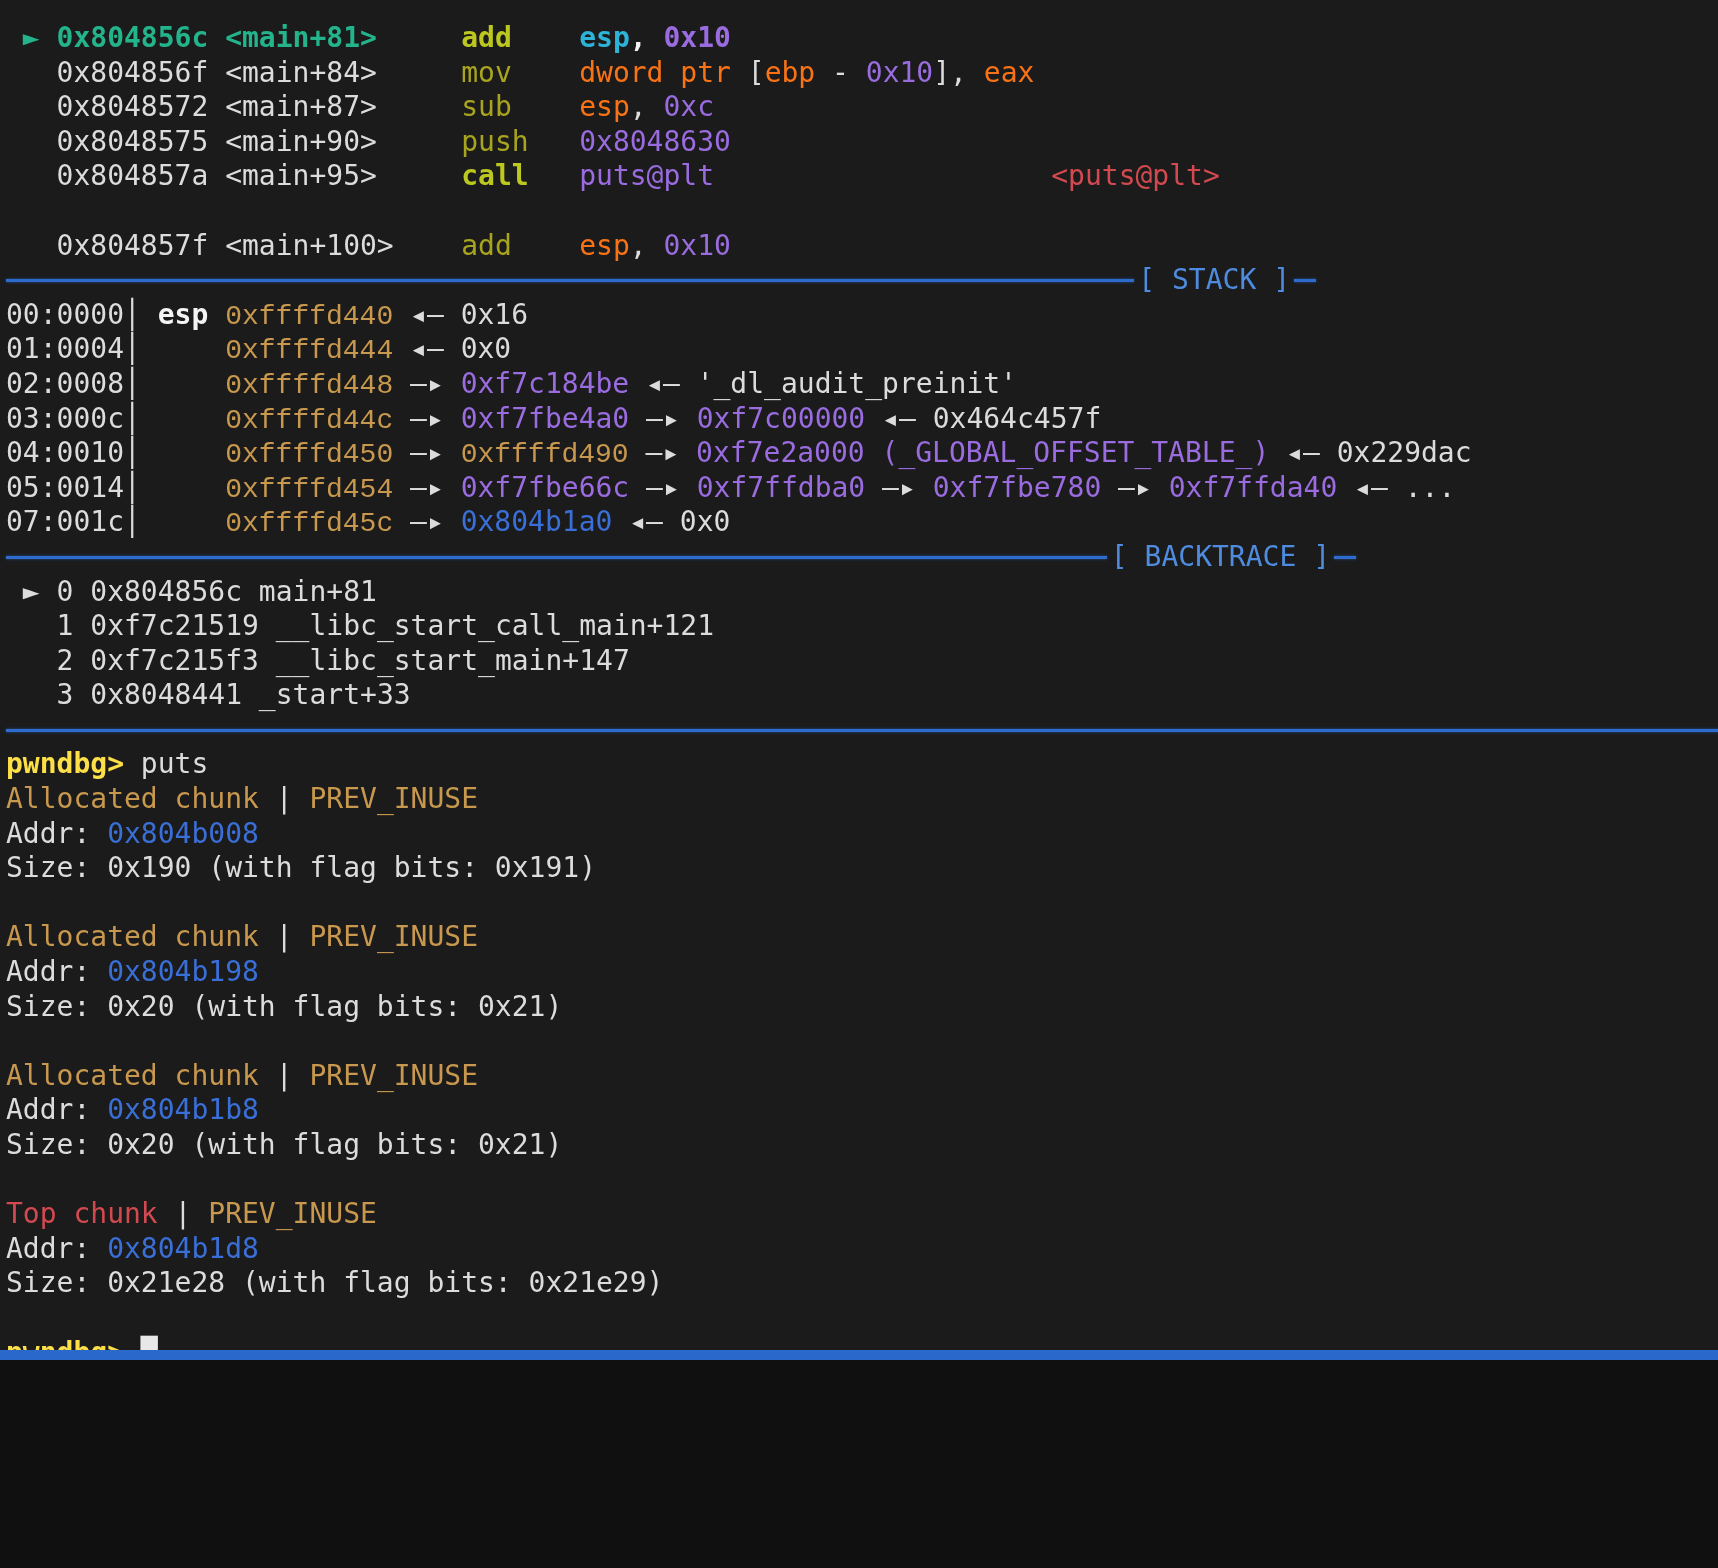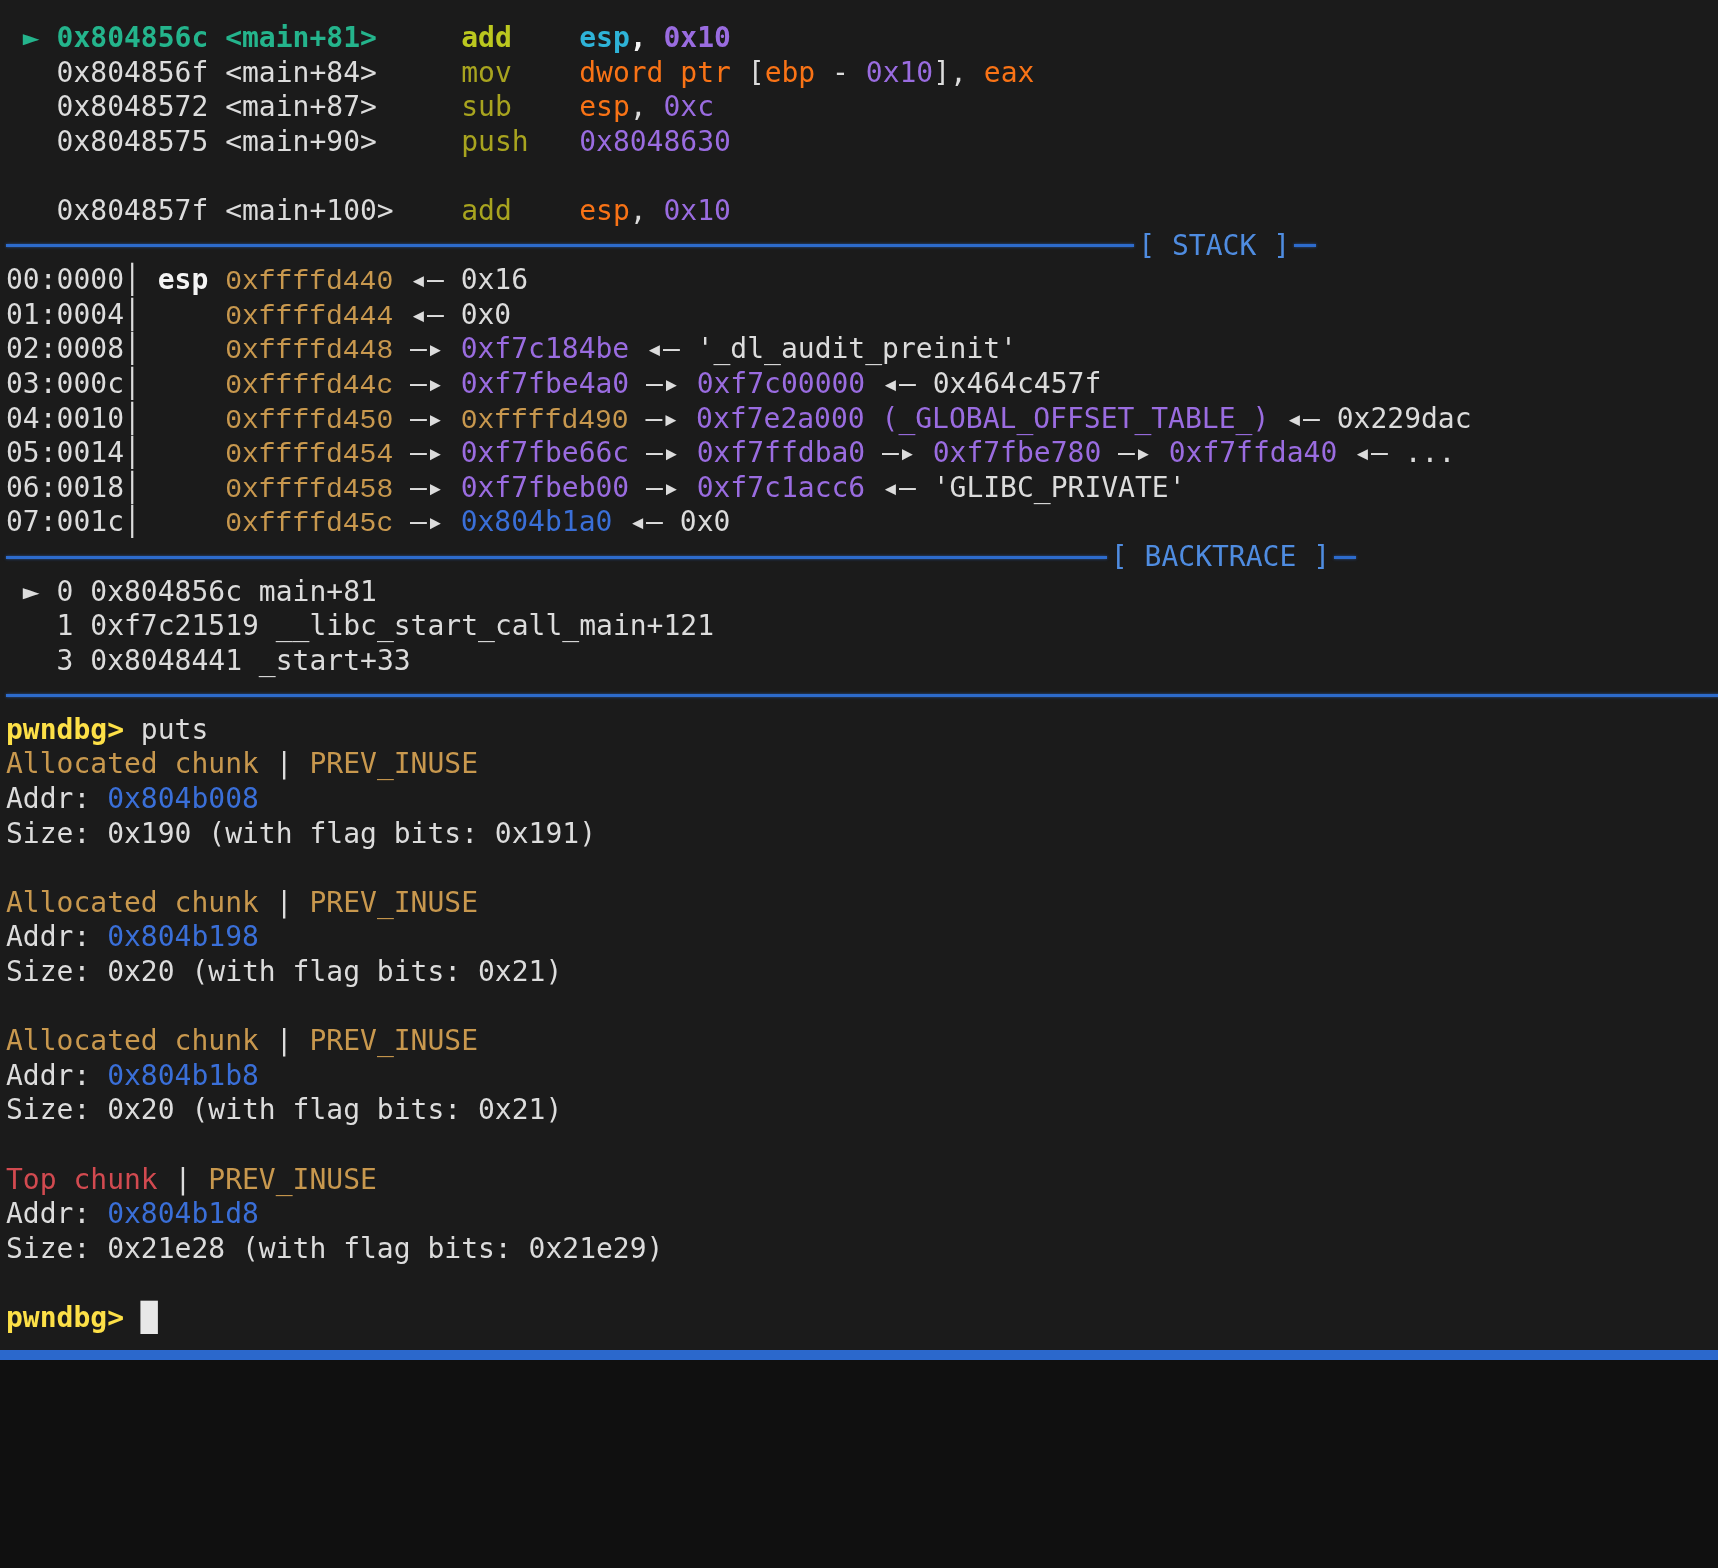--- a/index.html
+++ b/index.html
@@ -45,42 +45,43 @@
 </style>
 </head>
 <body>
 
 <div class="screen">
   <div class="terminal">
       <div class="line"><span class="tk-cur"> ► </span><span class="tk-cur">0x804856c &lt;main+81&gt;</span><span class="tk-w">     </span><span class="tk-mnb">add</span><span class="tk-w">    </span><span class="tk-regb">esp</span><span class="tk-wb">, </span><span class="tk-immb">0x10</span></div>
       <div class="line"><span class="tk-w">   </span><span class="tk-w">0x804856f &lt;main+84&gt;</span><span class="tk-w">     </span><span class="tk-mn">mov</span><span class="tk-w">    </span><span class="tk-reg">dword ptr </span><span class="tk-w">[</span><span class="tk-reg">ebp</span><span class="tk-w"> - </span><span class="tk-imm">0x10</span><span class="tk-w">], </span><span class="tk-reg">eax</span></div>
       <div class="line"><span class="tk-w">   </span><span class="tk-w">0x8048572 &lt;main+87&gt;</span><span class="tk-w">     </span><span class="tk-mn">sub</span><span class="tk-w">    </span><span class="tk-reg">esp</span><span class="tk-w">, </span><span class="tk-imm">0xc</span></div>
       <div class="line"><span class="tk-w">   </span><span class="tk-w">0x8048575 &lt;main+90&gt;</span><span class="tk-w">     </span><span class="tk-mn">push</span><span class="tk-w">   </span><span class="tk-imm">0x8048630</span></div>
+      <div class="line"><span class="tk-w">   </span><span class="tk-w">0x804857a &lt;main+95&gt;</span><span class="tk-w">     </span><span class="tk-mnb">call</span><span class="tk-w">   </span><span class="tk-imm">puts@plt</span><span class="tk-w">                    </span><span class="tk-red">&lt;puts@plt&gt;</span></div>
       <div class="line"><span class="tk-w"> </span></div>
       <div class="line"><span class="tk-w">   </span><span class="tk-w">0x804857f &lt;main+100&gt;</span><span class="tk-w">    </span><span class="tk-mn">add</span><span class="tk-w">    </span><span class="tk-reg">esp</span><span class="tk-w">, </span><span class="tk-imm">0x10</span></div>
       <div class="sep" style="width: 1310px;">
         <div class="sep-line" style="flex: 1 1 0%;"></div>
         <span class="sep-label">[ STACK ]</span>
         <div class="sep-line" style="width: 22px;"></div>
       </div>
       <div class="line"><span class="tk-w">00:0000</span><span class="tk-w">│ </span><span class="tk-wb">esp</span><span class="tk-w"> </span><span class="tk-sa">0xffffd440</span><span class="tk-w"> ◂— </span><span class="tk-w">0x16</span></div>
       <div class="line"><span class="tk-w">01:0004</span><span class="tk-w">│     </span><span class="tk-sa">0xffffd444</span><span class="tk-w"> ◂— </span><span class="tk-w">0x0</span></div>
       <div class="line"><span class="tk-w">02:0008</span><span class="tk-w">│     </span><span class="tk-sa">0xffffd448</span><span class="tk-w"> —▸ </span><span class="tk-pv">0xf7c184be</span><span class="tk-w"> ◂— </span><span class="tk-w">'_dl_audit_preinit'</span></div>
       <div class="line"><span class="tk-w">03:000c</span><span class="tk-w">│     </span><span class="tk-sa">0xffffd44c</span><span class="tk-w"> —▸ </span><span class="tk-pv">0xf7fbe4a0</span><span class="tk-w"> —▸ </span><span class="tk-pv">0xf7c00000</span><span class="tk-w"> ◂— </span><span class="tk-w">0x464c457f</span></div>
       <div class="line"><span class="tk-w">04:0010</span><span class="tk-w">│     </span><span class="tk-sa">0xffffd450</span><span class="tk-w"> —▸ </span><span class="tk-sa">0xffffd490</span><span class="tk-w"> —▸ </span><span class="tk-pv">0xf7e2a000</span><span class="tk-pv"> (_GLOBAL_OFFSET_TABLE_)</span><span class="tk-w"> ◂— </span><span class="tk-w">0x229dac</span></div>
       <div class="line"><span class="tk-w">05:0014</span><span class="tk-w">│     </span><span class="tk-sa">0xffffd454</span><span class="tk-w"> —▸ </span><span class="tk-pv">0xf7fbe66c</span><span class="tk-w"> —▸ </span><span class="tk-pv">0xf7ffdba0</span><span class="tk-w"> —▸ </span><span class="tk-pv">0xf7fbe780</span><span class="tk-w"> —▸ </span><span class="tk-pv">0xf7ffda40</span><span class="tk-w"> ◂— </span><span class="tk-w">...</span></div>
-      <div class="line"><span class="tk-w">06:0018</span><span class="tk-w">│     </span><span class="tk-sa">0xffffd458</span><span class="tk-w"> —▸ </span><span class="tk-pv">0xf7fbeb00</span><span class="tk-w"> —▸ </span><span class="tk-pv">0xf7c1acc6</span><span class="tk-w"> ◂— </span><span class="tk-w">'GLIBC_PRIVATE'</span></div>
       <div class="line"><span class="tk-w">07:001c</span><span class="tk-w">│     </span><span class="tk-sa">0xffffd45c</span><span class="tk-w"> —▸ </span><span class="tk-ha">0x804b1a0</span><span class="tk-w"> ◂— </span><span class="tk-w">0x0</span></div>
       <div class="sep" style="width: 1350px;">
         <div class="sep-line" style="flex: 1 1 0%;"></div>
         <span class="sep-label">[ BACKTRACE ]</span>
         <div class="sep-line" style="width: 22px;"></div>
       </div>
       <div class="line"><span class="tk-w"> ► </span><span class="tk-w">0 </span><span class="tk-w">0x804856c</span><span class="tk-w"> main+81</span></div>
       <div class="line"><span class="tk-w">   </span><span class="tk-w">1 </span><span class="tk-w">0xf7c21519</span><span class="tk-w"> __libc_start_call_main+121</span></div>
+      <div class="line"><span class="tk-w">   </span><span class="tk-w">2 </span><span class="tk-w">0xf7c215f3</span><span class="tk-w"> __libc_start_main+147</span></div>
       <div class="line"><span class="tk-w">   </span><span class="tk-w">3 </span><span class="tk-w">0x8048441</span><span class="tk-w"> _start+33</span></div>
       <div class="sep" style="width: 1718px;">
         <div class="sep-line" style="flex: 1 1 0%;"></div>
       </div>
       <div class="line"><span class="tk-redb">pwndbg&gt; </span><span class="tk-w">puts</span></div>
       <div class="line"><span class="tk-chunk">Allocated chunk</span><span class="tk-w"> | </span><span class="tk-chunk">PREV_INUSE</span></div>
       <div class="line"><span class="tk-w">Addr: </span><span class="tk-ha">0x804b008</span></div>
       <div class="line"><span class="tk-w">Size: 0x190 (with flag bits: 0x191)</span></div>
       <div class="line"><span class="tk-w"> </span></div>
       <div class="line"><span class="tk-chunk">Allocated chunk</span><span class="tk-w"> | </span><span class="tk-chunk">PREV_INUSE</span></div>

